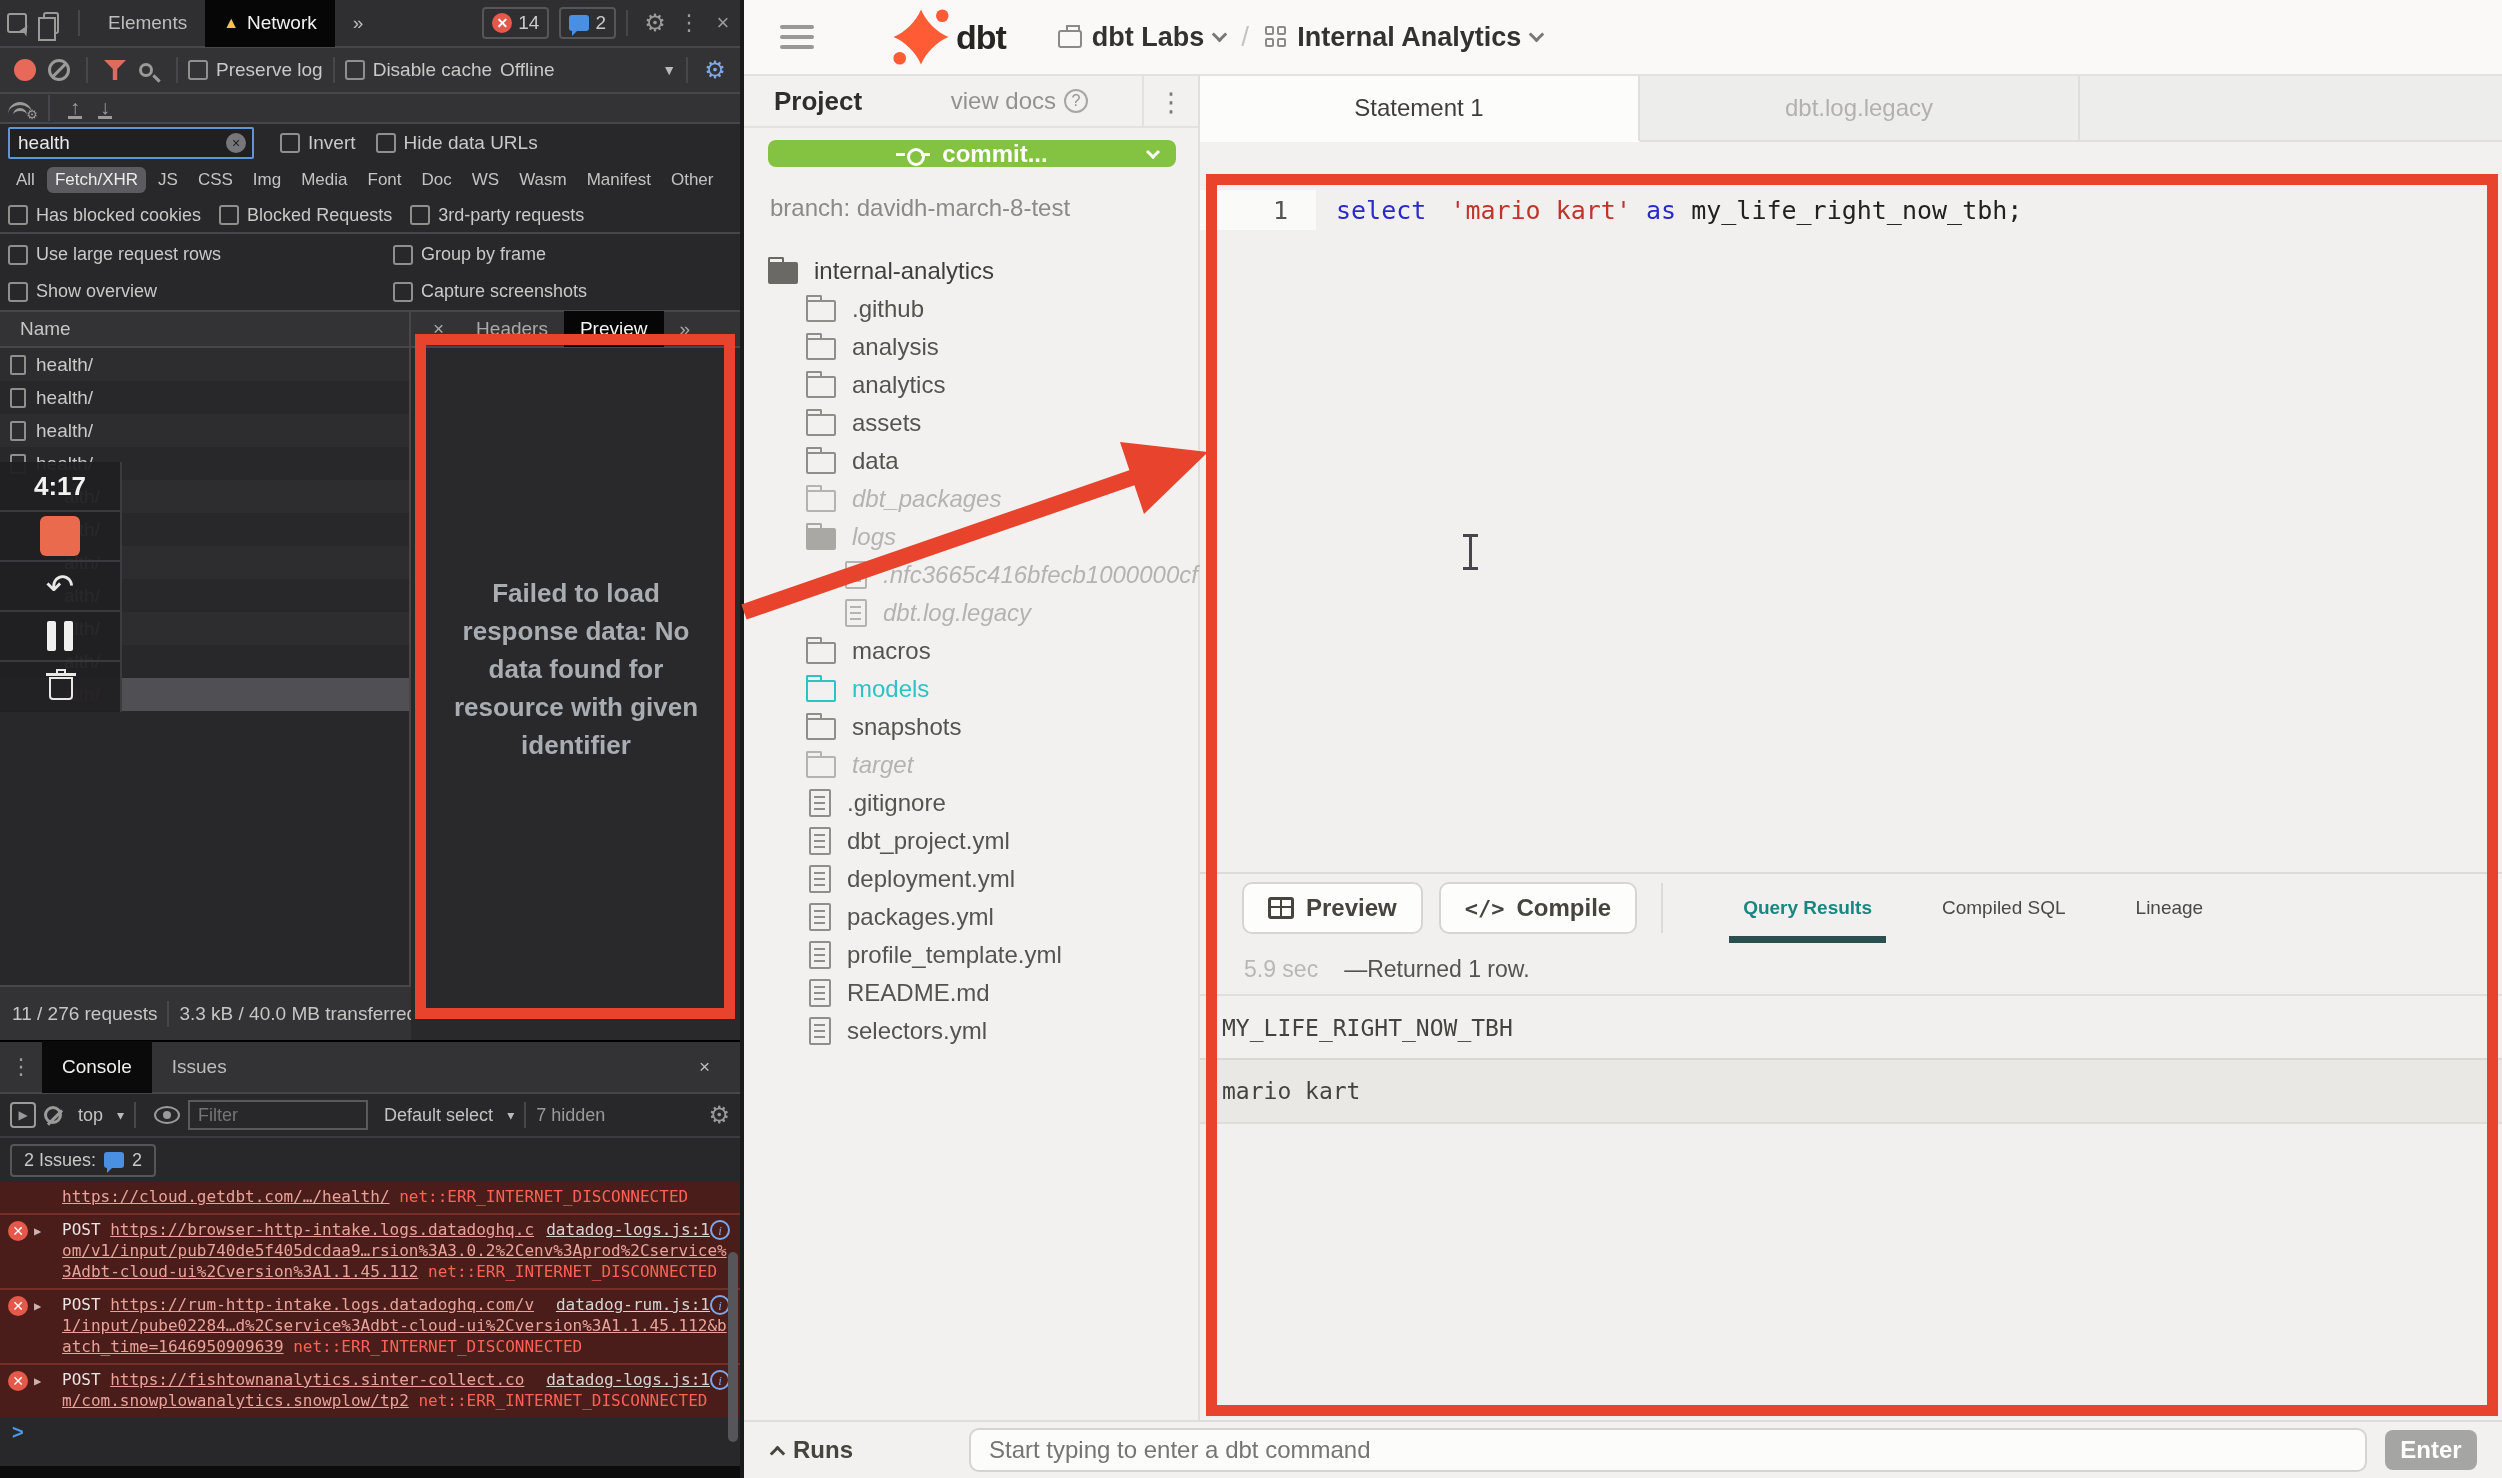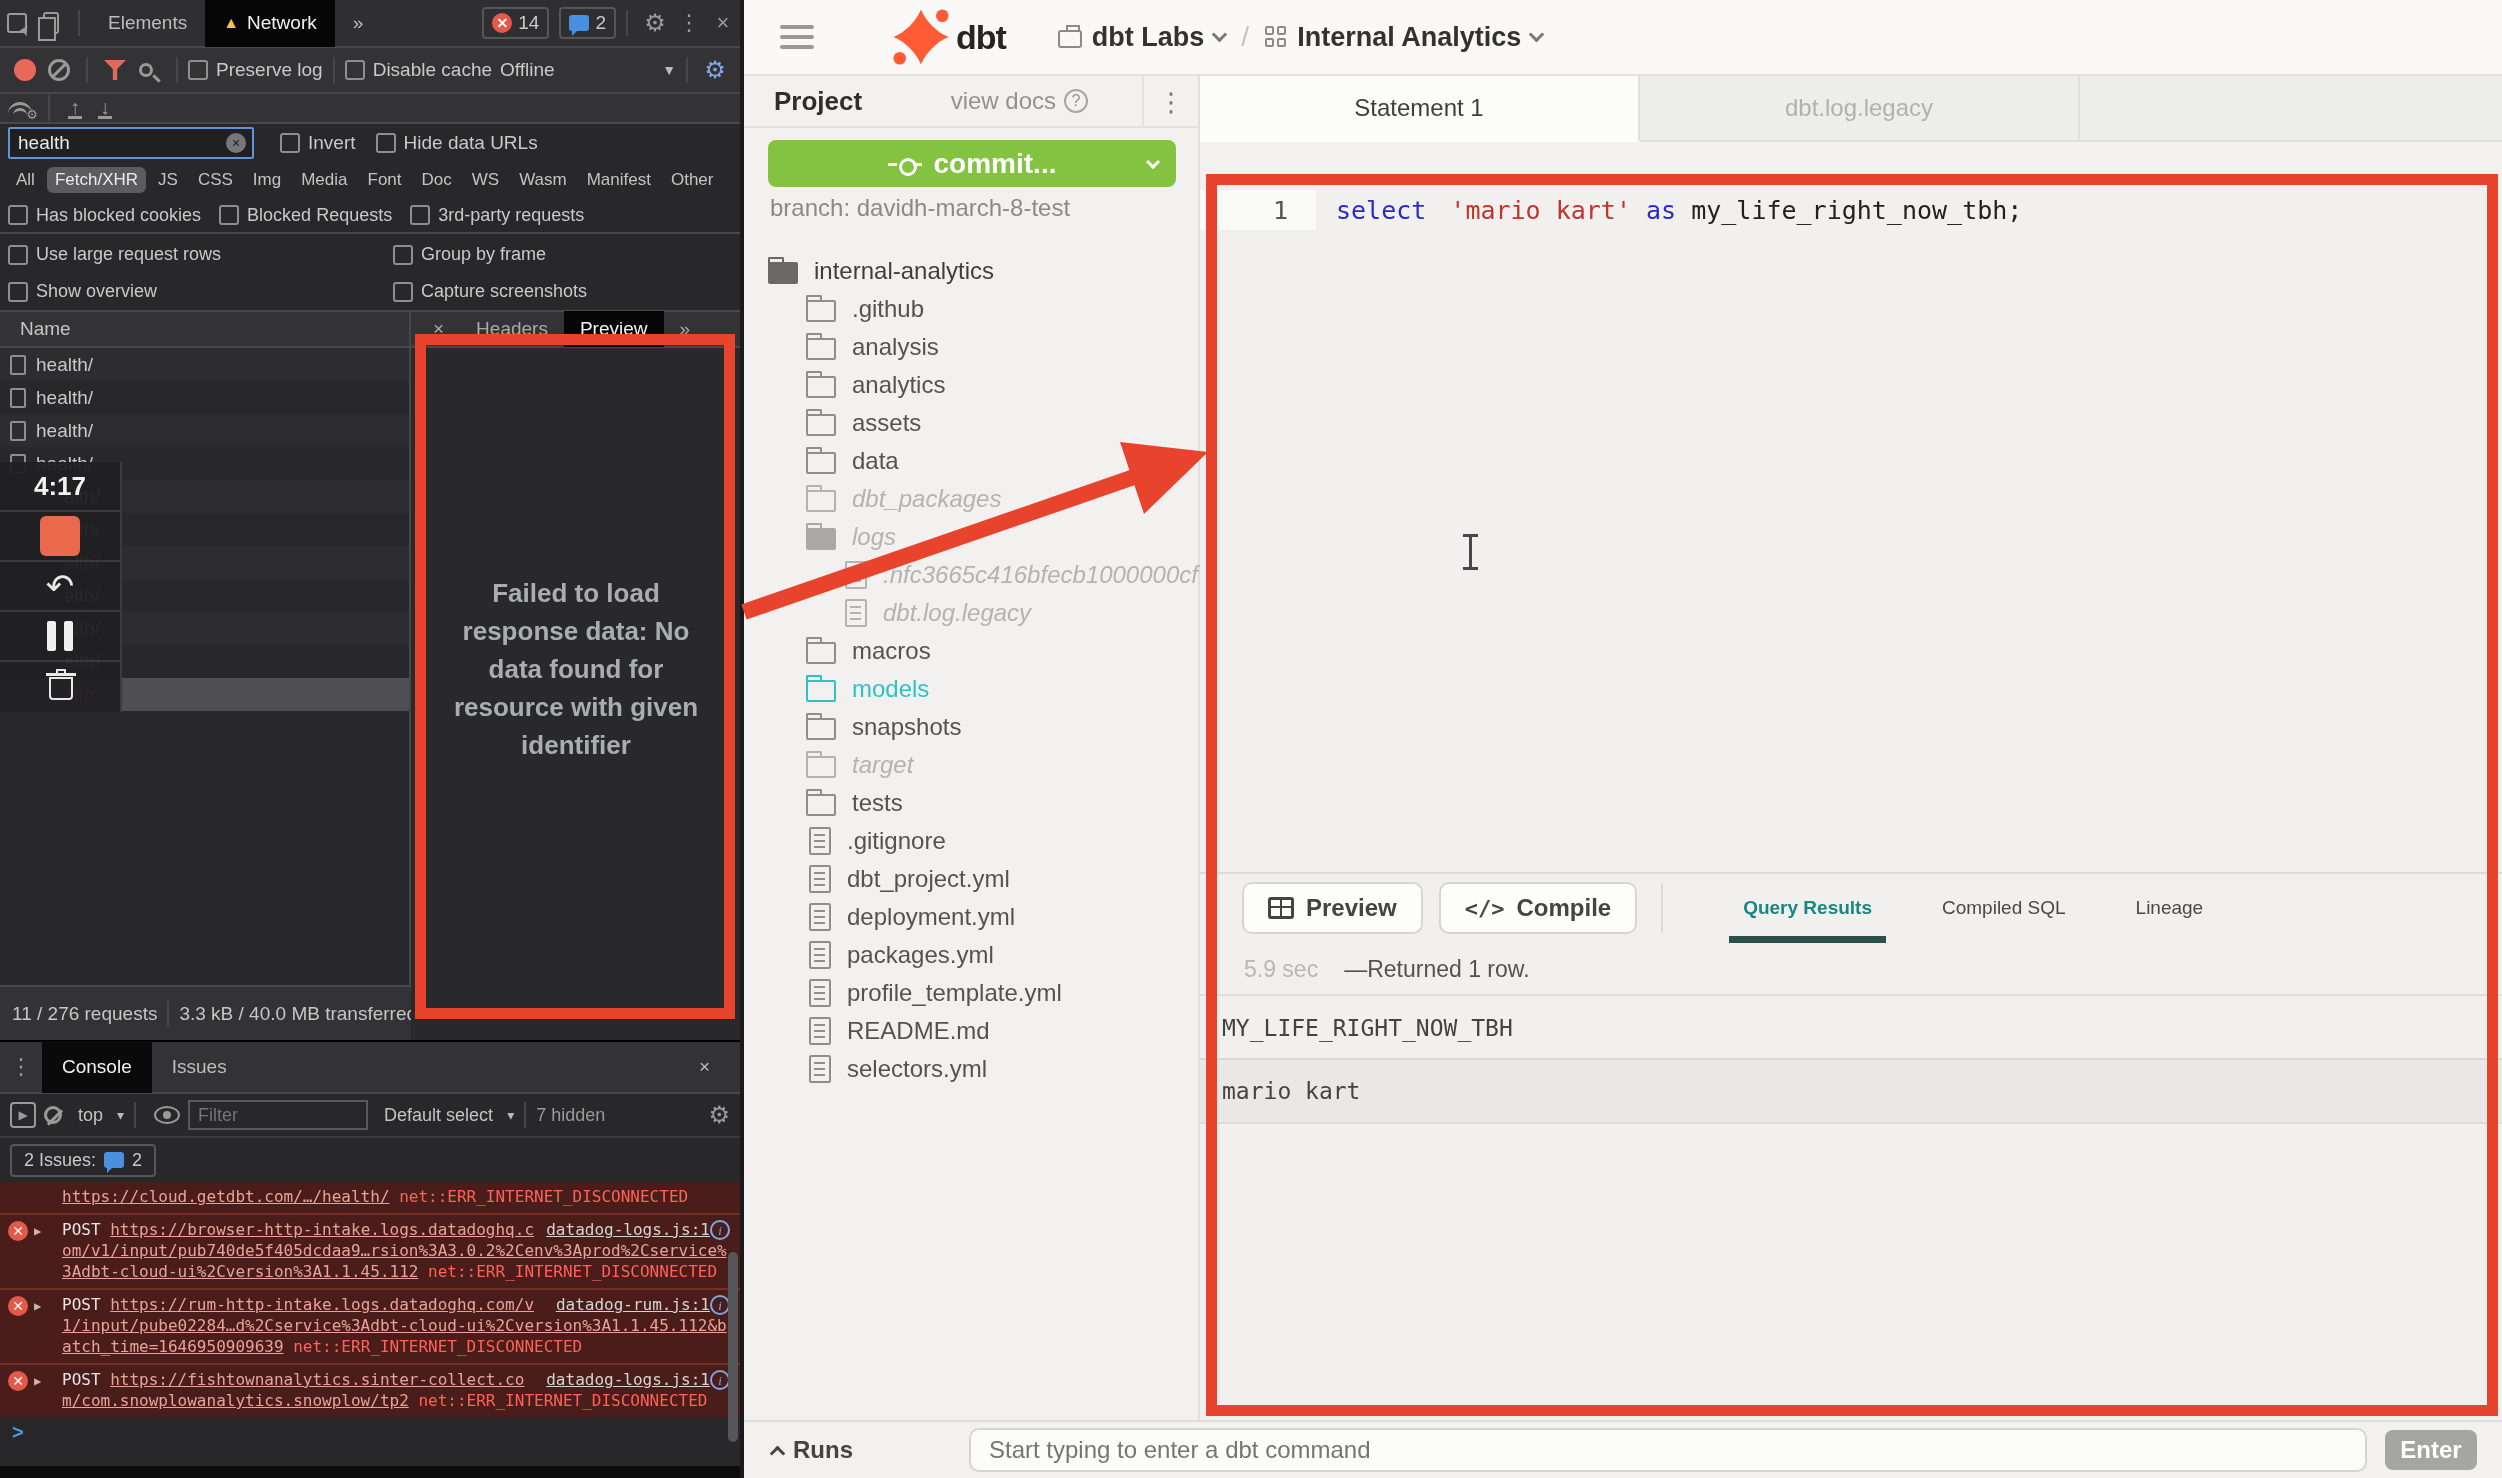--- a/index.html
+++ b/index.html
@@ -133,21 +133,21 @@
   .gridic span { border:2px solid #8a8a86; border-radius:2px; }
   .chev { width:11px; height:11px; border-right:3px solid #7a7875; border-bottom:3px solid #7a7875; transform:rotate(45deg); margin-top:-6px; }
   .slash { color:#c6c4c0; font-weight:normal; font-size:28px; margin:0 16px; }
 
   .dbt-left { position:absolute; left:0; top:76px; width:456px; height:1344px; border-right:2px solid #e0dfdc; }
   .proj-hdr { height:52px; border-bottom:2px solid #e3e2df; display:flex; align-items:center; padding-left:30px; position:relative; }
   .proj-title { font-size:26px; font-weight:bold; color:#2f2e2b; }
   .viewdocs { position:absolute; right:110px; color:#949290; font-size:24px; display:flex; align-items:center; gap:8px; }
   .qmark { width:24px; height:24px; border:2px solid #a8a6a2; border-radius:50%; font-size:16px; display:flex; align-items:center; justify-content:center; color:#949290; }
   .kebab-cell { position:absolute; right:0; top:0; width:56px; height:52px; border-left:2px solid #e3e2df; display:flex; align-items:center; justify-content:center; color:#7a7875; font-size:26px; }
-  .commit-btn { position:absolute; left:24px; top:64px; width:408px; height:47px; background:#84c342; border-radius:8px; color:#fff; font-weight:bold; font-size:28px; display:flex; align-items:center; justify-content:center; gap:12px; }
+  .commit-btn { position:absolute; left:24px; top:64px; width:408px; height:27px; background:#84c342; border-radius:8px; color:#fff; font-weight:bold; font-size:24px; display:flex; align-items:center; justify-content:center; gap:12px; }
   .commit-ic { width:34px; height:14px; position:relative; }
   .commit-ic::before { content:""; position:absolute; left:11px; top:1px; width:12px; height:12px; border:3px solid #fff; border-radius:50%; }
   .commit-ic::after { content:""; position:absolute; left:0; top:6px; width:9px; height:3px; background:#fff; box-shadow:25px 0 0 #fff; }
   .commit-chev { position:absolute; right:18px; width:10px; height:10px; border-right:3px solid #fff; border-bottom:3px solid #fff; transform:rotate(45deg); margin-top:-4px; }
   .branch-line { position:absolute; left:26px; top:118px; font-size:24px; color:#8a8a86; }
 
   .tree { position:absolute; left:0; top:176px; width:456px; }
   .tree-row { height:38px; display:flex; align-items:center; padding-left:62px; gap:16px; font-size:24px; color:#55534f; }
   .tree-row.root { padding-left:24px; color:#3f3e3b; }
   .tree-row.d2 { padding-left:98px; }
@@ -625,24 +625,20 @@
           </div>
           <div class="tree-row">
             <span class="t-icon folder"></span>
             <span class="t-label">snapshots</span>
           </div>
           <div class="tree-row muted">
             <span class="t-icon folder"></span>
             <span class="t-label">target</span>
           </div>
           <div class="tree-row">
-            <span class="t-icon folder"></span>
-            <span class="t-label">tests</span>
-          </div>
-          <div class="tree-row">
             <span class="t-icon file"></span>
             <span class="t-label">.gitignore</span>
           </div>
           <div class="tree-row">
             <span class="t-icon file"></span>
             <span class="t-label">dbt_project.yml</span>
           </div>
           <div class="tree-row">
             <span class="t-icon file"></span>
             <span class="t-label">deployment.yml</span>

